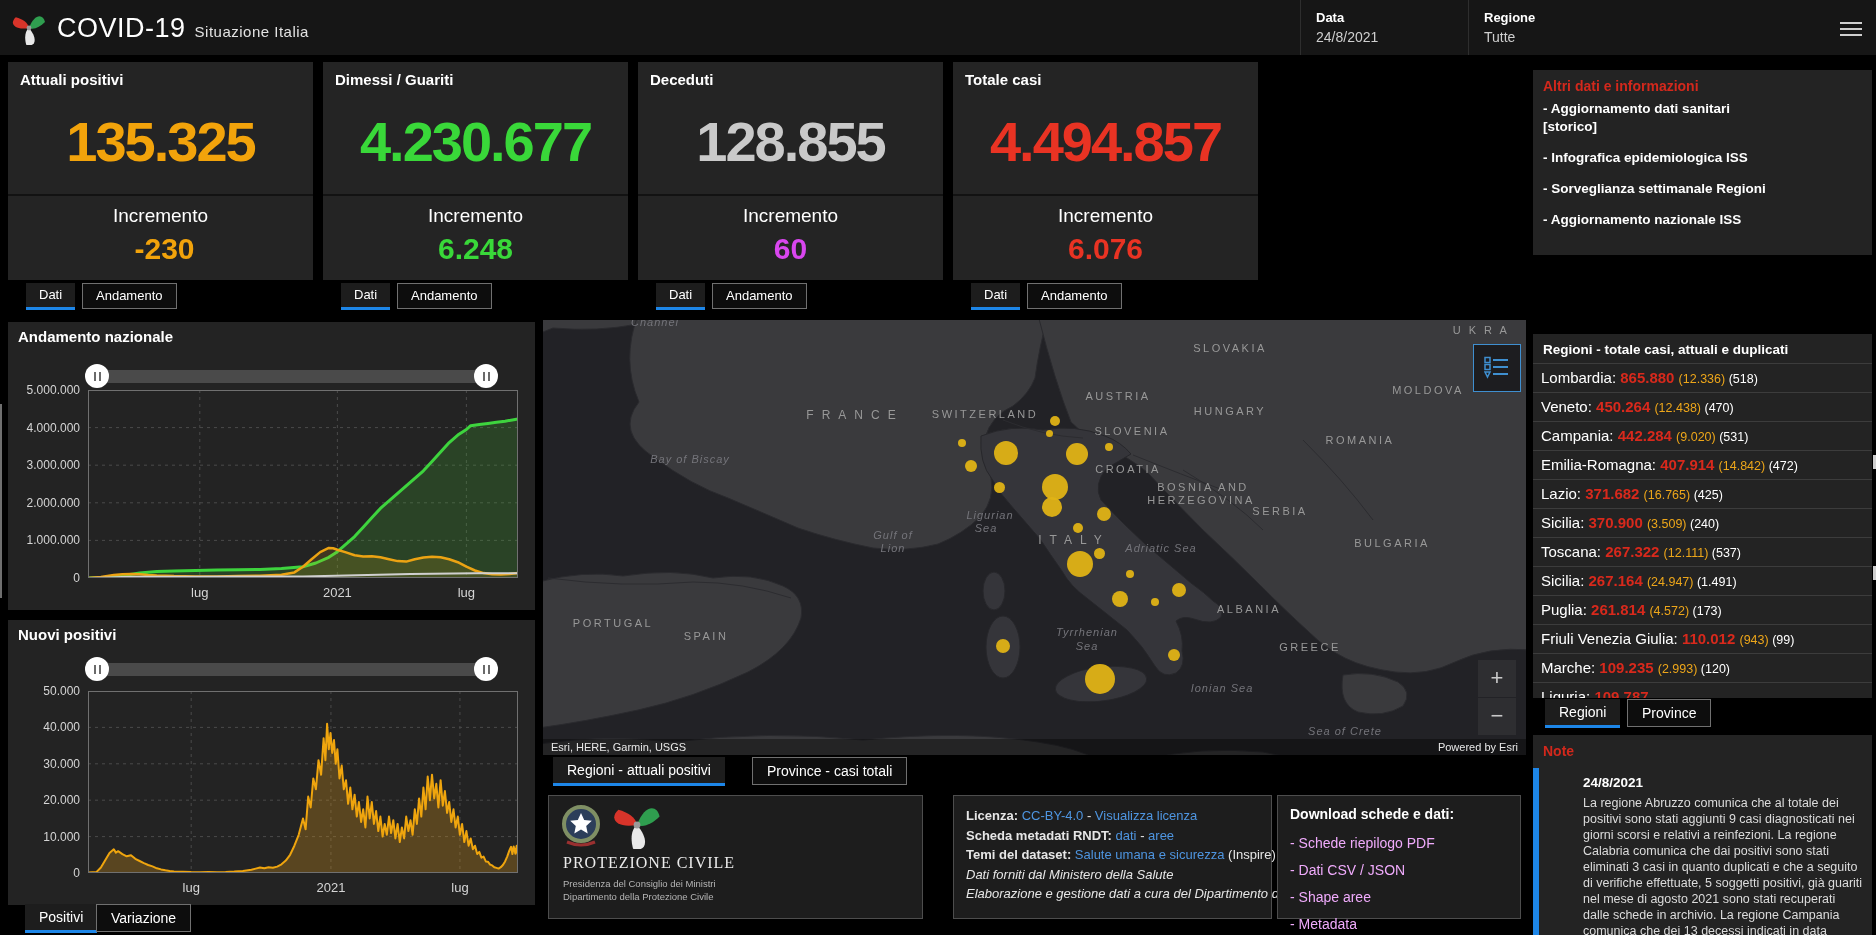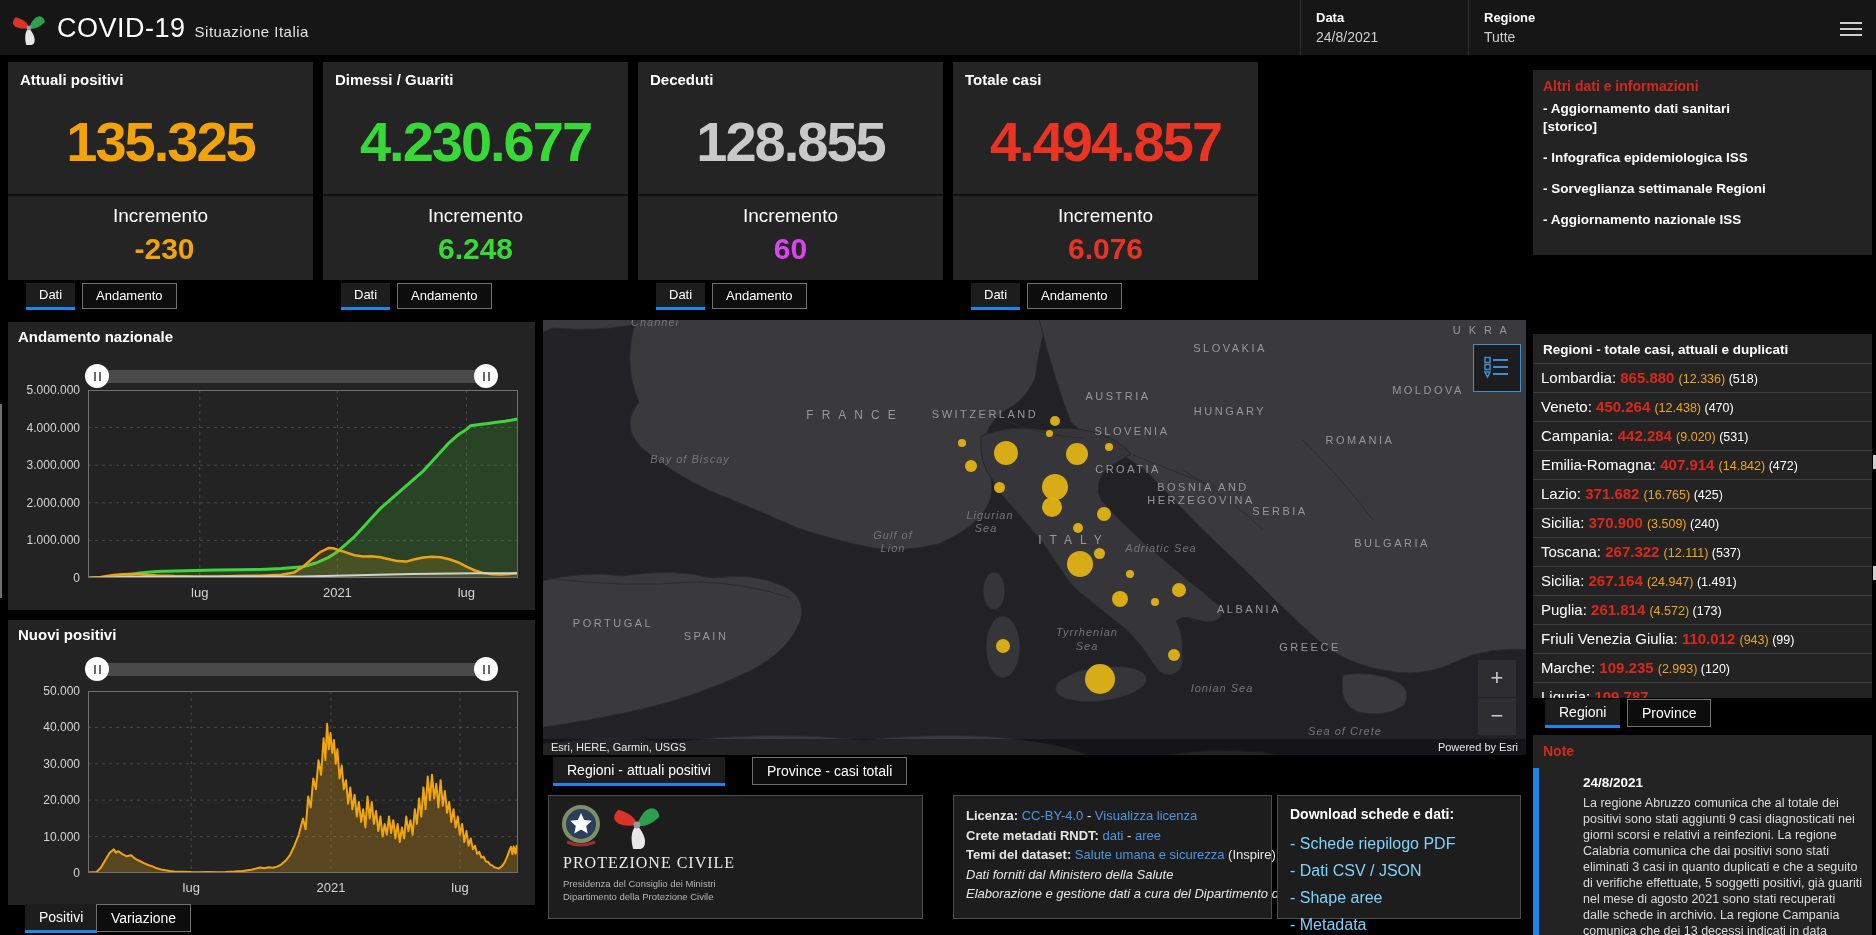--- a/index.html
+++ b/index.html
@@ -73,21 +73,21 @@
   
   .fbox{top:795px;height:124px;background:#1d1d1d;border:1px solid #4d4d4d;box-sizing:border-box;}
   #logo-name{position:absolute;left:14px;top:58px;font-family:"Liberation Serif",serif;
              font-size:16px;letter-spacing:1px;color:#ececec;}
   #logo-sub1,#logo-sub2{position:absolute;left:14px;font-size:9.5px;color:#b5b5b5;}
   .licline{font-size:13px;line-height:19.5px;color:#e6e6e6;white-space:nowrap;}
   .licline .b{font-weight:bold;}
   .licline .i{font-style:italic;}
   .link{color:#4e95e0;cursor:pointer;}
   #dl-title{font-size:14px;font-weight:bold;margin-bottom:8px;}
-  .dllink{font-size:16px;color:#7dd3fc;line-height:27px;cursor:pointer;}
+  .dllink{font-size:14px;color:#f0abfc;line-height:27px;cursor:pointer;}
   .scrollmark{background:#cfcfcf;}
 </style>
 </head>
 <body>
 
 <div class="abs" id="header">
   <svg class="abs" style="left:12px;top:11px" width="34" height="34" viewBox="-17 -17 34 34">
     <g>
         <path d="M0,0 C5,-14 14,-15 16,-6 C11,-1 5,2 0,0 Z" fill="#2f9e4f"></path>
       </g>
@@ -398,21 +398,21 @@
     <circle r="2.4" fill="#9a9a9a"></circle>
   </svg>
   <div id="logo-name">PROTEZIONE CIVILE</div>
   <div id="logo-sub1" style="top:82px">Presidenza del Consiglio dei Ministri</div>
   <div id="logo-sub2" style="top:95px">Dipartimento della Protezione Civile</div>
 </div>
 
 <div class="abs fbox" style="left:953px;width:319px;padding:10px 12px">
   <div id="license-lines">
       <div class="licline"><span class="b ">Licenza: </span><span class="link">CC-BY-4.0</span><span> - </span><span class="link">Visualizza licenza</span></div>
-      <div class="licline"><span class="b ">Crete metadati RNDT: </span><span class="link">dati</span><span> - </span><span class="link">aree</span></div>
+      <div class="licline"><span class="b ">Scheda metadati RNDT: </span><span class="link">dati</span><span> - </span><span class="link">aree</span></div>
       <div class="licline"><span class="b ">Temi del dataset: </span><span class="link">Salute umana e sicurezza</span><span> (Inspire) - </span><span class="b ">ISO 19115:</span><span> Salute</span></div>
       <div class="licline"><span class="i ">Dati forniti dal Ministero della Salute</span></div>
       <div class="licline"><span class="i ">Elaborazione e gestione dati a cura del Dipartimento della Protezione Civile</span></div>
     </div>
 </div>
 
 <div class="abs fbox" style="left:1277px;width:244px;padding:10px 12px">
   <div id="dl-title">Download schede e dati:</div>
   <div id="dl-links">
       <div class="dllink">- Schede riepilogo PDF</div>

